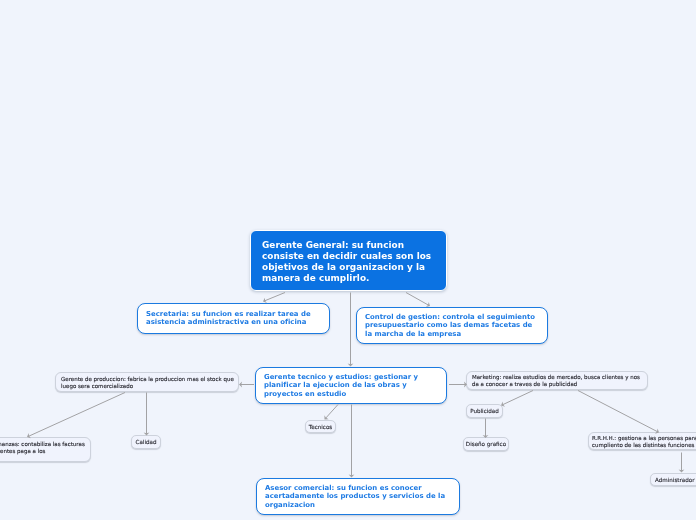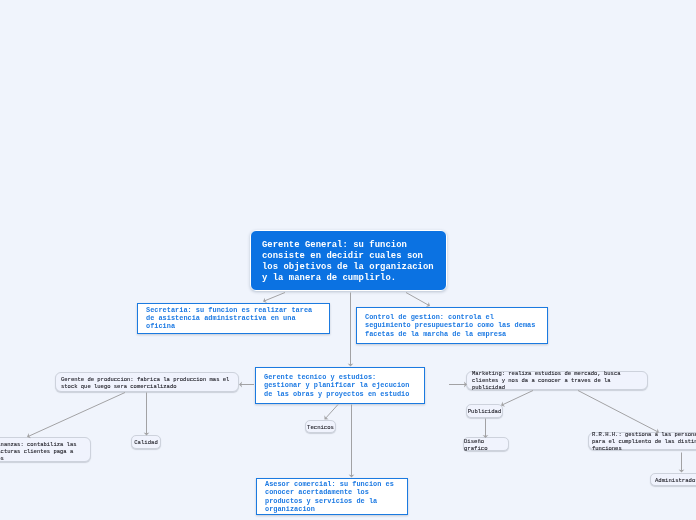--- a/index.html
+++ b/index.html
@@ -2,31 +2,31 @@
 <html><head>
 <meta charset="utf-8">
 <title>Mapa mental - Organigrama de la empresa</title>
 <style>
   html,body{margin:0;padding:0;}
   body{width:696px;height:520px;background:#f0f4fc;
        font-family:"DejaVu Sans",sans-serif;overflow:hidden;}
   #canvas{position:relative;width:696px;height:520px;background:#f0f4fc;}
   svg.links{position:absolute;left:0;top:0;width:696px;height:520px;
             pointer-events:none;z-index:5;}
-  .node{position:absolute;box-sizing:border-box;display:flex;align-items:center;font-family:Liberation Mono, monospace;}
+  .node{position:absolute;box-sizing:border-box;display:flex;align-items:center;}
   .node span{display:block;-webkit-font-smoothing:antialiased;transform:translateZ(0);}
 
   
   .n-root{background:#0b72e2;border:1.6px solid #ffffff;border-radius:6px;
           color:#ffffff;font-weight:bold;
           box-shadow:0 1px 3px rgba(60,80,110,0.30);
           font-size:8.9px;line-height:11.25px;letter-spacing:0.04px;}
 
   
-  .n-blue{background:#ffffff;border:1.6px solid #1b7ae0;border-radius:0;
+  .n-blue{background:#ffffff;border:1.6px solid #1b7ae0;border-radius:8px;
           color:#1d7ae3;font-weight:bold;
           box-shadow:0 1px 2px rgba(80,90,110,0.28);
           font-size:6.9px;line-height:8.2px;letter-spacing:0.02px;}
 
   
   .n-grey{background:#f0f3fd;border:1px solid #cdd2dc;border-radius:6px;
           color:#26262e;font-weight:normal;
           box-shadow:0 1px 1px rgba(120,125,140,0.30);
           font-size:5.5px;line-height:7.0px;-webkit-text-stroke:0.12px #26262e;}
   .n-grey.sm{font-size:5.6px;border-radius:5px;}
@@ -38,24 +38,24 @@
   <div id="nodes">
       <div class="node n-root" style="left:250px;top:230px;width:197px;height:61px;padding:3px 9px 0 11px;">
         <span>Gerente General: su funcion consiste en decidir cuales son los objetivos de la organizacion y la manera de cumplirlo.</span>
       </div>
       <div class="node n-blue" style="left:137px;top:303px;width:193px;height:31px;padding:0 8px 1px 8px;">
         <span>Secretaria: su funcion es realizar tarea de asistencia administractiva en una oficina</span>
       </div>
       <div class="node n-blue" style="left:356px;top:307px;width:192px;height:37px;padding:0 8px;">
         <span>Control de gestion: controla el seguimiento presupuestario como las demas facetas de la marcha de la empresa</span>
       </div>
-      <div class="node n-blue" style="left:255px;top:367px;width:170px;height:37px;padding:0 8px;">
+      <div class="node n-blue" style="left:255px;top:367px;width:192px;height:37px;padding:0 8px;">
         <span>Gerente tecnico y estudios: gestionar y planificar la ejecucion de las obras y proyectos en estudio</span>
       </div>
-      <div class="node n-blue" style="left:256px;top:478px;width:152px;height:37px;padding:0 8px;">
+      <div class="node n-blue" style="left:256px;top:478px;width:204px;height:37px;padding:0 8px;">
         <span>Asesor comercial: su funcion es conocer acertadamente los productos y servicios de la organizacion</span>
       </div>
       <div class="node n-grey" style="left:55px;top:372px;width:184px;height:20px;padding:1px 2px 0 5px;">
         <span>Gerente de produccion: fabrica la produccion mas el stock que luego sera comercializado</span>
       </div>
       <div class="node n-grey" style="left:466px;top:371px;width:182px;height:19px;padding:0 5px;">
         <span>Marketing: realiza estudios de mercado, busca clientes y nos da a conocer a traves de la publicidad</span>
       </div>
       <div class="node n-grey" style="left:-13px;top:437px;width:104px;height:25px;padding:3px 5px 0 6px;align-items:flex-start;">
         <span>Finanzas: contabiliza las facturas clientes paga a los</span>

